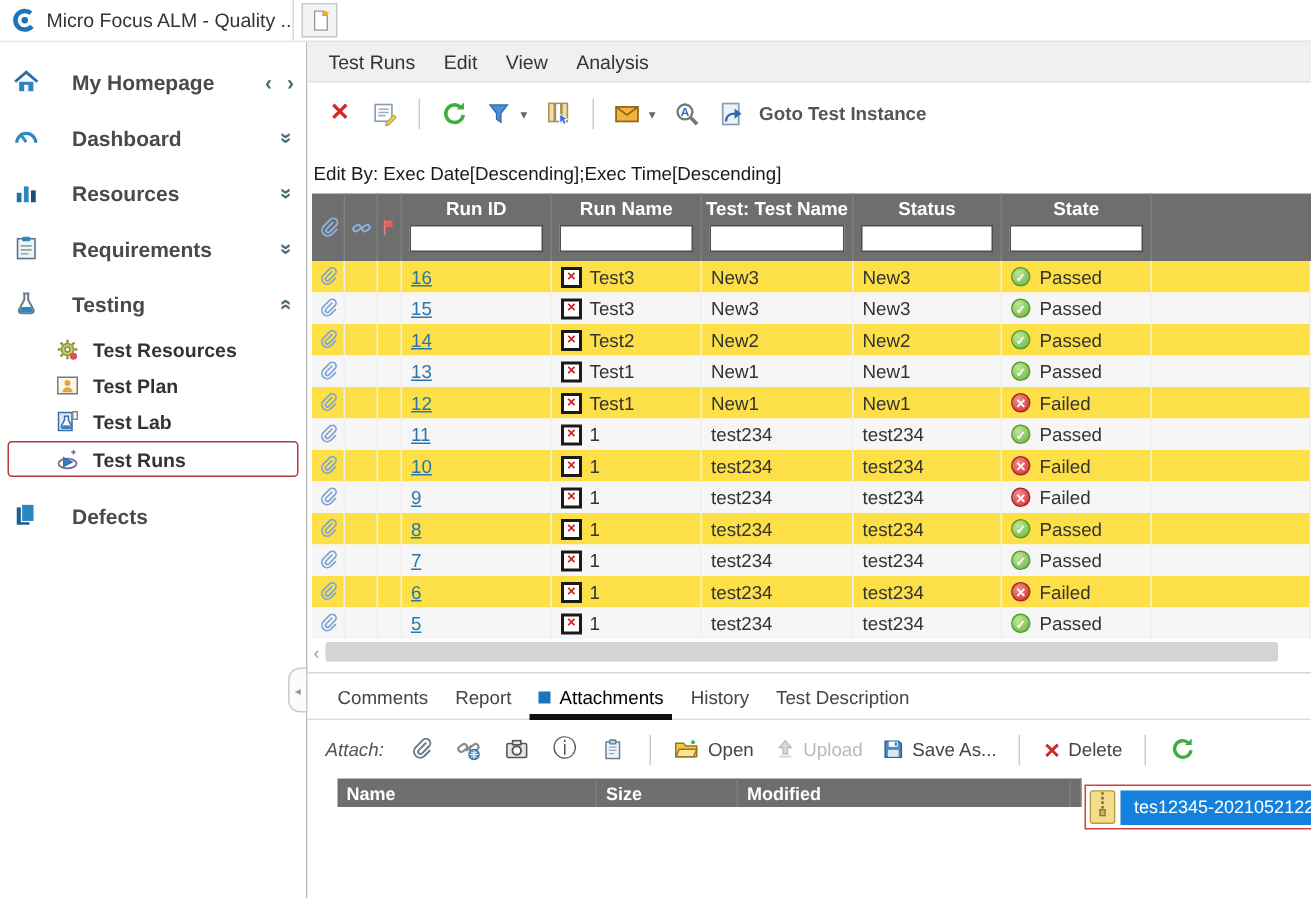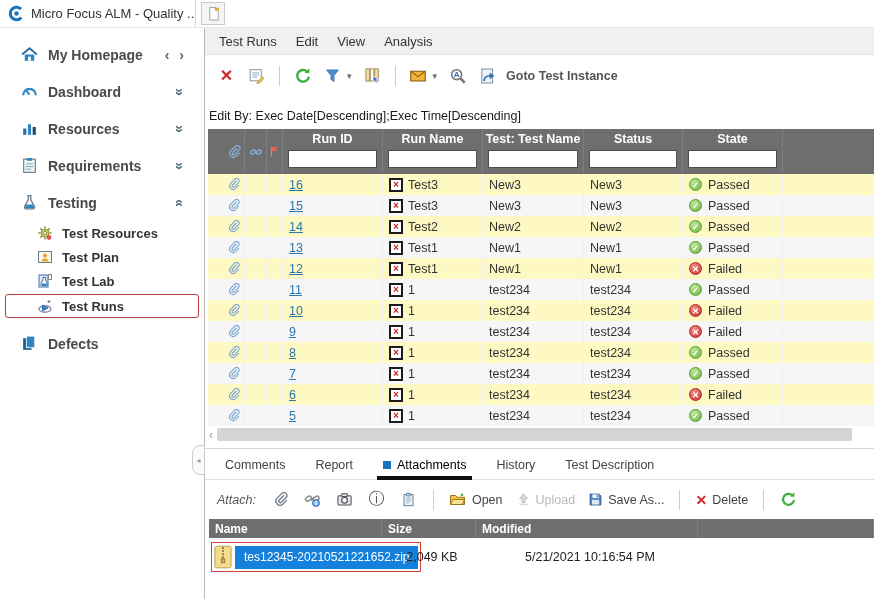--- a/index.html
+++ b/index.html
@@ -12,21 +12,21 @@
     border-right:1px solid #d8d8d8; background:#fff; font-size:13px; color:#333; white-space:nowrap; overflow:hidden; }
   .newtab { width:24px; height:23px; margin:2px 0 0 5px; border:1px solid #c9c9c9; background:#f4f4f4;
     display:flex; align-items:center; justify-content:center; }
 
   
   .main-row { display:flex; height:571px; position:relative; }
   .sidebar { width:205px; border-right:1px solid #b9b9b9; background:#fff; padding-top:8px; flex:none; }
   .content { flex:1; min-width:0; display:flex; flex-direction:column; background:#fff; }
 
   
-  .side-main { display:flex; align-items:center; gap:9px; padding:9px 20px; color:#4a4a4a;
+  .side-main { display:flex; align-items:center; gap:21px; padding:9px 8px; color:#4a4a4a;
     font-weight:bold; font-size:14px; cursor:pointer; }
   .side-main .sico { width:19px; height:19px; flex:none; display:flex; }
   .side-right { margin-left:auto; display:flex; gap:10px; color:#4d6a77; font-size:14px; }
   .chev { display:inline-block; color:#4d6a77; font-size:14px; font-weight:bold; transform:rotate(90deg); }
   .side-sub { display:flex; align-items:center; gap:9px; padding:4px 10px 4px 37px;
     font-size:13px; color:#333; cursor:pointer;font-weight:bold; }
   .side-sub .sico { width:16px; height:16px; flex:none; display:flex; }
   .side-sub.selected { border:1px solid #b23a3a; border-radius:3px; margin:1px 5px; padding:3px 6px 3px 31px; }
   .splitter-handle { position:absolute; left:192px; top:417px; width:13px; height:30px; background:#fbfbfb;
     border:1px solid #ccc; border-radius:8px 0 0 8px; display:flex; align-items:center;
@@ -41,64 +41,64 @@
   .tsep { width:1px; height:20px; background:#ccc; margin:0 2px; }
   .tcaret { color:#666; font-size:9px; margin-left:-6px; cursor:pointer; }
   .del-x { color:#cc2b2b; font-weight:bold; font-size:16px; line-height:16px; }
   .goto-label { font-size:12.5px; color:#555; margin-left:-2px; cursor:pointer;font-weight:bold; }
 
   
   .sortby { margin:13px 0 6px 4px; font-size:12.5px; color:#1a1a1a; flex:none; }
 
   
   .grid { margin-left:3px; flex:none; }
-  .g-header, .g-row { display:grid; grid-template-columns:22px 22px 16px 100px 100px 101px 99px 100px 1fr;padding-left:15px; }
+  .g-header, .g-row { display:grid; grid-template-columns:22px 22px 16px 100px 100px 101px 99px 100px 1fr; }
   .g-header { background:#6e6e6e; height:45px; }
   .gh { border-right:1px solid #7e7e7e; display:flex; flex-direction:column; align-items:center; overflow:hidden; }
   .gh .h-label { color:#fff; font-weight:bold; font-size:12.5px; line-height:20px; height:20px; white-space:nowrap; }
   .gh input { width:calc(100% - 10px); height:18px; margin-top:1px; border:1px solid #4e4e4e; background:#fff; }
   .gh.icon-h { justify-content:center; }
   .g-body { }
-  .g-row { height:21px; align-items:center; font-size:12.5px; color:#333; background:#fef9c3; }
+  .g-row { height:21px; align-items:center; font-size:12.5px; color:#333; background:#fde047; }
   .g-row:nth-child(even) { background:#f6f6f6; }
   .gc { padding:0 6px; height:100%; display:flex; align-items:center; white-space:nowrap; overflow:hidden;
     border-right:1px solid #f0f0f0; }
   .gc.cico { justify-content:center; padding:0; }
   .c-runid a { color:#2a76ad; text-decoration:underline; cursor:pointer; }
   .runicon { width:14px; height:14px; border:2px solid #1a1a1a; background:#fff; color:#cc2222;
     font-weight:bold; font-size:10px; line-height:10px; display:flex; align-items:center;
     justify-content:center; margin-right:5px; flex:none; }
   .sticon { width:13px; height:13px; border-radius:50%; color:#fff; font-size:8.5px; font-weight:bold;
     display:flex; align-items:center; justify-content:center; margin-right:6px; flex:none; }
   .sticon.passed { background:radial-gradient(circle at 35% 30%, #c0e69b, #6cb23f); border:1px solid #55a02c; }
   .sticon.failed { background:radial-gradient(circle at 35% 30%, #ef8f88, #c93030); border:1px solid #ad2626; }
 
   
   .hscroll { height:17px; display:flex; align-items:center; padding:0 2px 0 4px; gap:4px; flex:none; }
   .hs-arrow { color:#999; font-size:12px; cursor:pointer; }
   .hs-track { flex:1; height:13px; display:flex; }
   .hs-thumb { width:97%; background:#d4d4d4; border-radius:2px; cursor:pointer; }
 
   
-  .tabs { border-top:1px solid #d7d7d7; border-bottom:1px solid #e0e0e0; display:flex; gap:30px;
+  .tabs { border-top:1px solid #d7d7d7; border-bottom:1px solid #e0e0e0; display:flex; gap:18px;
     padding:9px 0 0 20px; height:32px; font-size:12.5px; color:#444; margin-top:5px; flex:none; }
   .btab { position:relative; padding-bottom:9px; cursor:pointer; white-space:nowrap; }
   .btab.active { color:#000; padding-left:14px; }
   .btab.active::before { content:""; position:absolute; left:0; top:3px; width:8px; height:8px; background:#1b75bb; }
   .btab.active::after { content:""; position:absolute; left:-6px; right:-6px; bottom:-1px; height:4px; background:#111; }
 
   
   .attachbar { display:flex; align-items:center; gap:13px; padding:0 12px; height:39px;
     font-size:12.5px; color:#444; flex:none; }
   .abtn { display:flex; align-items:center; gap:5px; cursor:pointer; }
   .abtn.disabled { color:#b9b9b9; cursor:default; }
   .attach-label { color:#555; margin-right:2px;font-style:italic; }
 
   
-  .attach-grid { margin-left:4px; flex:1; display:flex; flex-direction:column;text-align:center; }
+  .attach-grid { margin-left:20px; flex:1; display:flex; flex-direction:row;text-align:center; }
   .a-header { display:grid; grid-template-columns:173px 94px 222px 1fr; background:#6e6e6e; height:19px; flex:none; }
   .ah { color:#fff; font-weight:bold; font-size:12px; padding-left:6px; display:flex; align-items:center;
     border-right:1px solid #7e7e7e; }
   .a-row { display:grid; grid-template-columns:173px 94px 222px 1fr; height:38px; align-items:center;
     font-size:12.5px; color:#222; }
   .a-name { display:flex; align-items:center; height:100%; padding-left:2px; }
   .sel-wrap { display:flex; align-items:center; border:1px solid #cf4040; padding:1px 2px; gap:3px; }
   .file-name { background:#1581dd; color:#fff; padding:4px 9px 5px; font-size:12px; white-space:nowrap; cursor:pointer; }
   .a-cell { padding-left:6px; }
 </style>

